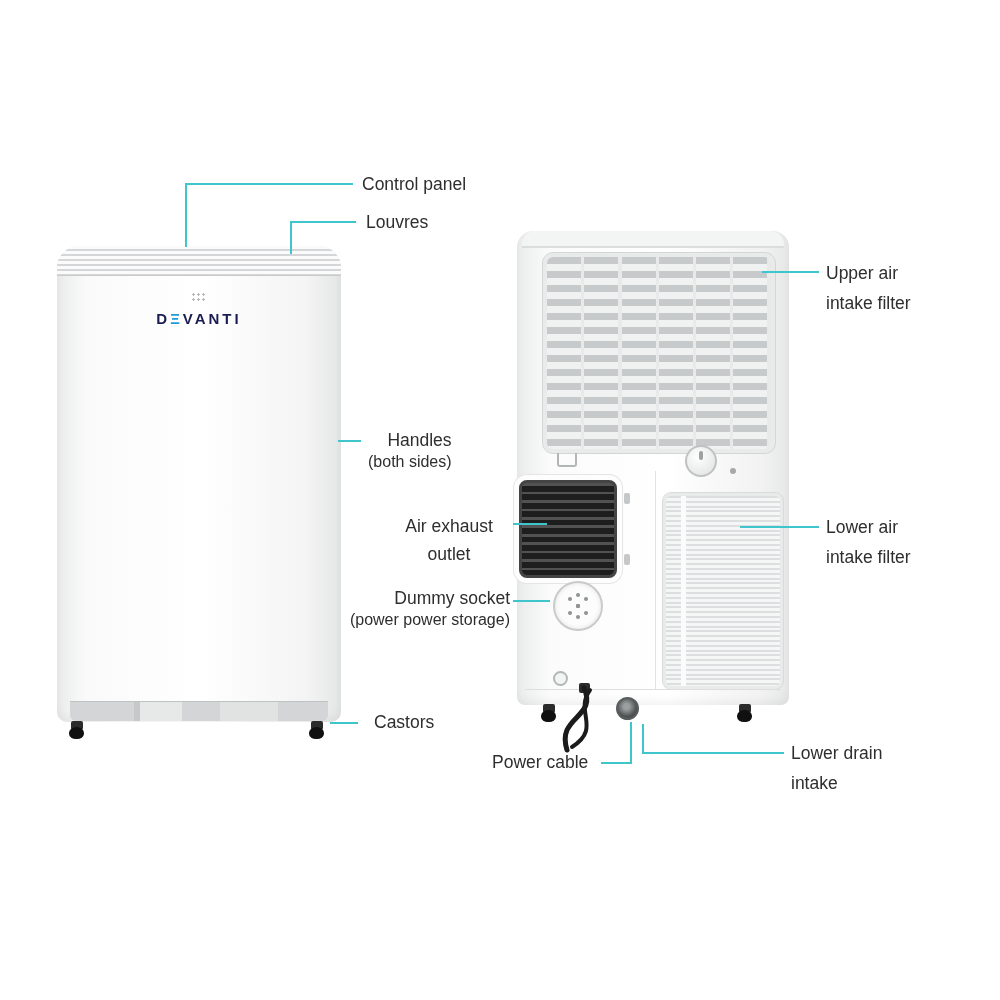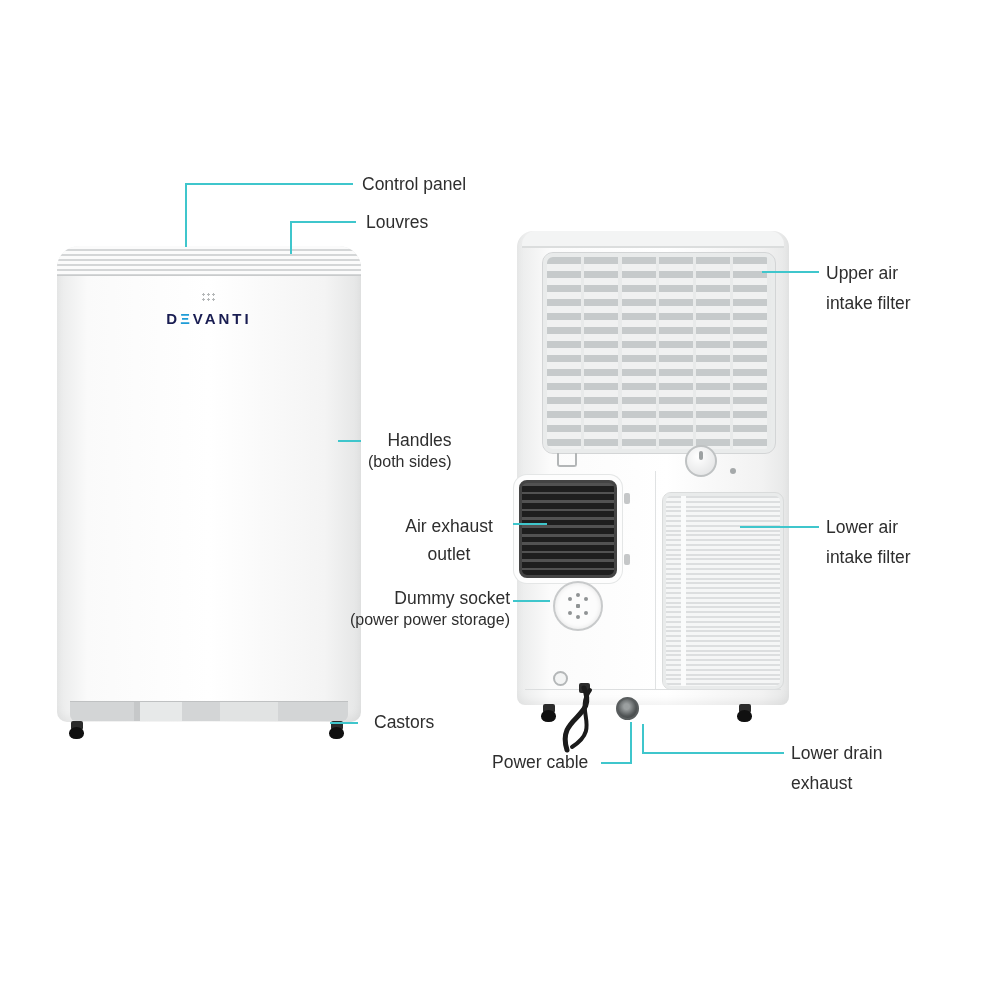--- a/index.html
+++ b/index.html
@@ -8,21 +8,20 @@
     font-family:"Liberation Sans", sans-serif;color:var(--text,#2e2e2e);
   }
   .scene{position:absolute;inset:0;}
 
   
   .unit-front{
     position:absolute;left:57px;top:246px;width:284px;height:476px;
     background:linear-gradient(to right,#e9eaea 0%,#fafafa 10%,#ffffff 50%,#f4f4f4 88%,#e4e5e5 100%);
     border-radius:22px 22px 10px 10px;
     box-shadow:inset 0 -4px 8px rgba(0,0,0,.05);
-    padding-left:20px;
   }
   .front-lid{
     position:absolute;left:0;top:0;width:100%;height:29px;
     border-radius:22px 22px 0 0;overflow:hidden;
     background:repeating-linear-gradient(180deg,#fbfbfb 0 3.5px,#d4d6d7 3.5px 5px);
     border-bottom:1px solid #c9cbcc;
   }
   .front-dots{
     position:absolute;left:50%;top:46px;width:16px;height:11px;transform:translateX(-50%);
     background:radial-gradient(#b4b7b8 1.1px, rgba(255,255,255,0) 1.4px);
@@ -218,15 +217,15 @@
 
   <div class="lbl-group lbl-dummy">
     <div>Dummy socket</div>
     <div class="lbl-sub">(power power storage)</div>
   </div>
 
   <div class="lbl lbl-castors">Castors</div>
   <div class="lbl lbl-power-cable">Power cable</div>
   <div class="lbl lbl-upper-air">Upper air intake filter</div>
   <div class="lbl lbl-lower-air">Lower air intake filter</div>
-  <div class="lbl lbl-lower-drain">Lower drain exhaust</div>
+  <div class="lbl lbl-lower-drain">Lower drain intake</div>
 
 </div>
 
 </body></html>

